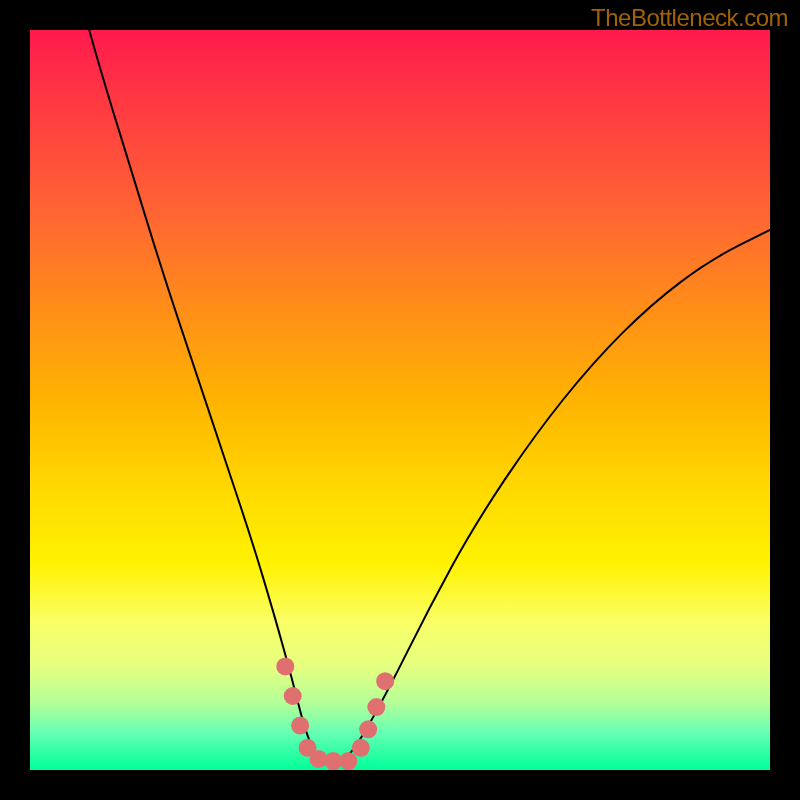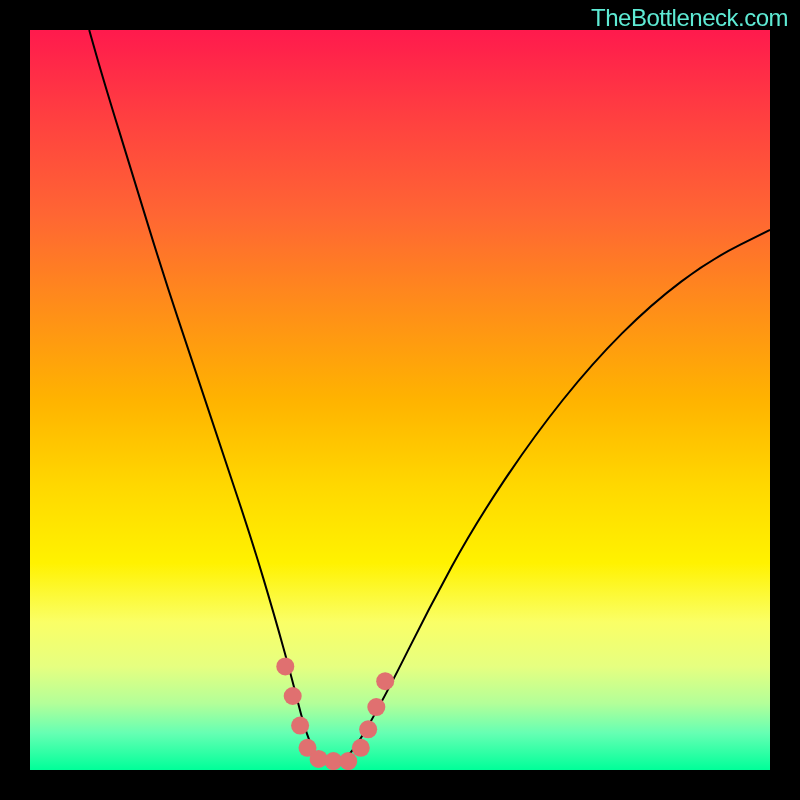--- a/index.html
+++ b/index.html
@@ -30,21 +30,21 @@
       #66ffb3 95%,
       #00ff99 100%);
   }
   .watermark {
     position: absolute;
     top: 4px;
     right: 12px;
     font-family: Arial, Helvetica, sans-serif;
     font-size: 24px;
     font-weight: 500;
-    color: #5eead4;
+    color: #a16207;
     letter-spacing: -0.5px;
   }
   .curve-svg {
     position: absolute;
     left: 0;
     top: 0;
     width: 740px;
     height: 740px;
   }
   .curve-path {

